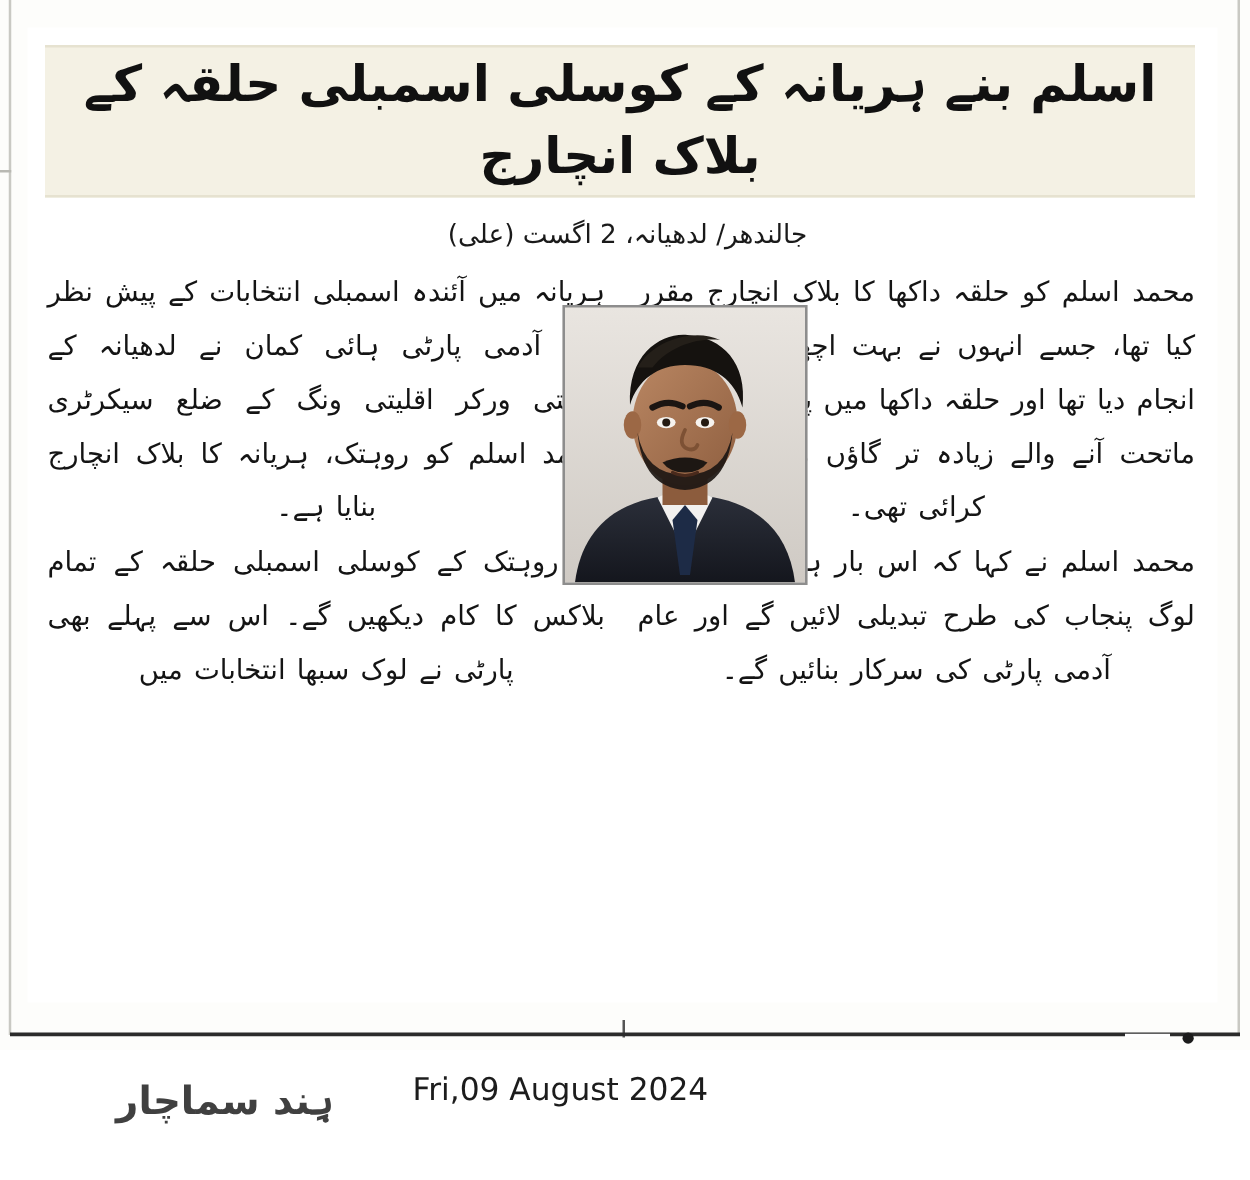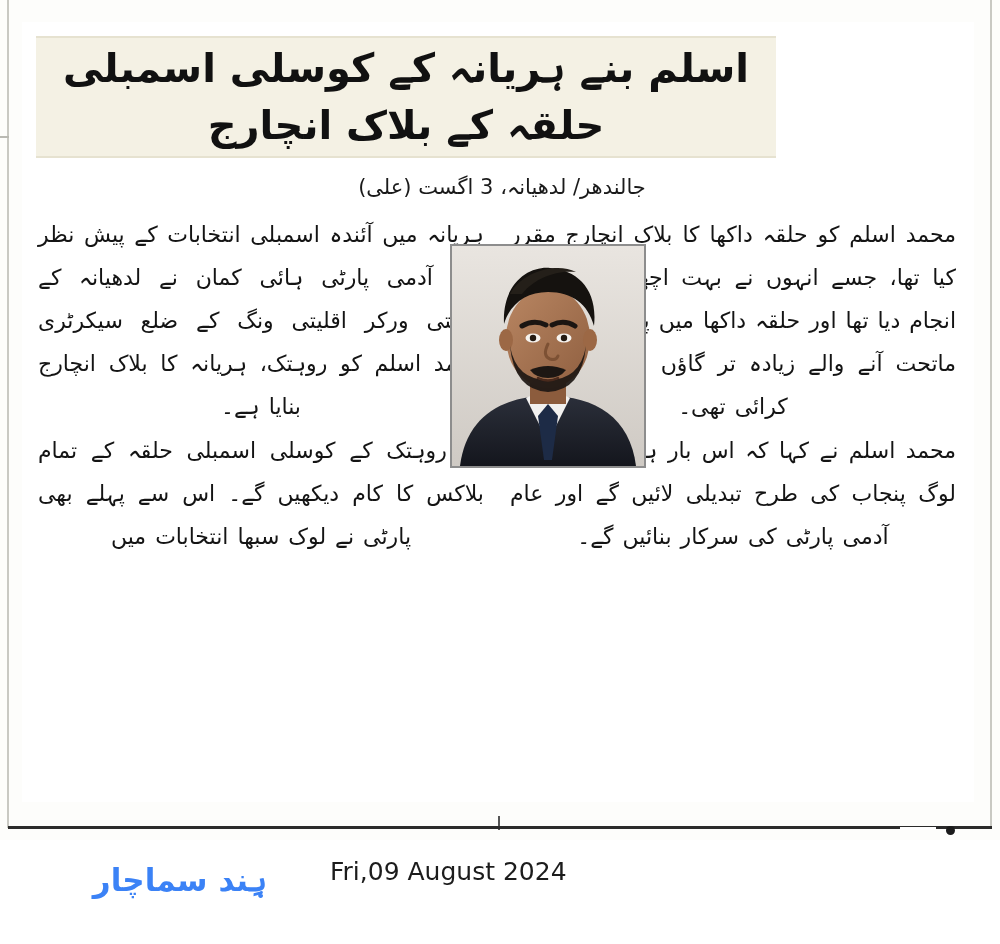--- a/index.html
+++ b/index.html
@@ -57,21 +57,21 @@
     width: 952px;
     height: 780px;
     background: #ffffff;
   }
 
   
   .headline-band {
     position: absolute;
     left: 14px;
     top: 14px;
-    width: 740px;
+    width: 920px;
     height: 122px;
     background: #f4f1e4;
     border-top: 2px solid #e6e2d0;
     border-bottom: 2px solid #e6e2d0;
     box-sizing: border-box;
   }
   .headline {
     position: absolute;
     left: 0;
     right: 0;
@@ -187,21 +187,21 @@
     height: 104px;
     background: #ffffff;
   }
   .masthead {
     position: absolute;
     left: 60px;
     top: 22px;
     width: 240px;
     text-align: center;
     direction: rtl;
-    color: #3b82f6;
+    color: #404040;
     font-family: "DejaVu Sans", sans-serif;
     font-size: 31px;
     font-weight: 700;
     letter-spacing: -1px;
   }
   .footer-meta {
     position: absolute;
     left: 330px;
     top: 14px;
     direction: ltr;
@@ -221,21 +221,21 @@
   <div class="left-rule"></div>
   <div class="left-rule-2"></div>
   <div class="right-rule"></div>
 
   <div class="article">
 
     <div class="headline-band">
       <div class="headline">اسلم بنے ہریانہ کے کوسلی اسمبلی حلقہ کے بلاک انچارج</div>
     </div>
 
-    <div class="dateline">جالندھر/ لدھیانہ، 3 اگست (علی)</div>
+    <div class="dateline">جالندھر/ لدھیانہ، 2 اگست (علی)</div>
 
     <div class="body-cols">
 
       <div class="col right">
         <p class="indent-top">محمد اسلم کو حلقہ داکھا کا بلاک انچارج مقرر کیا تھا، جسے انہوں نے بہت اچھے طریقے سے انجام دیا تھا اور حلقہ داکھا میں پارٹی نے ان کے ماتحت آنے والے زیادہ تر گاؤں میں جیت درج کرائی تھی۔</p>
         <p>محمد اسلم نے کہا کہ اس بار ہریانہ میں بھی لوگ پنجاب کی طرح تبدیلی لائیں گے اور عام آدمی پارٹی کی سرکار بنائیں گے۔</p>
       </div>
 
       <div class="col left">
         <p class="indent-top">ہریانہ میں آئندہ اسمبلی انتخابات کے پیش نظر عام آدمی پارٹی ہائی کمان نے لدھیانہ کے محنتی ورکر اقلیتی ونگ کے ضلع سیکرٹری محمد اسلم کو روہتک، ہریانہ کا بلاک انچارج بنایا ہے۔</p>

